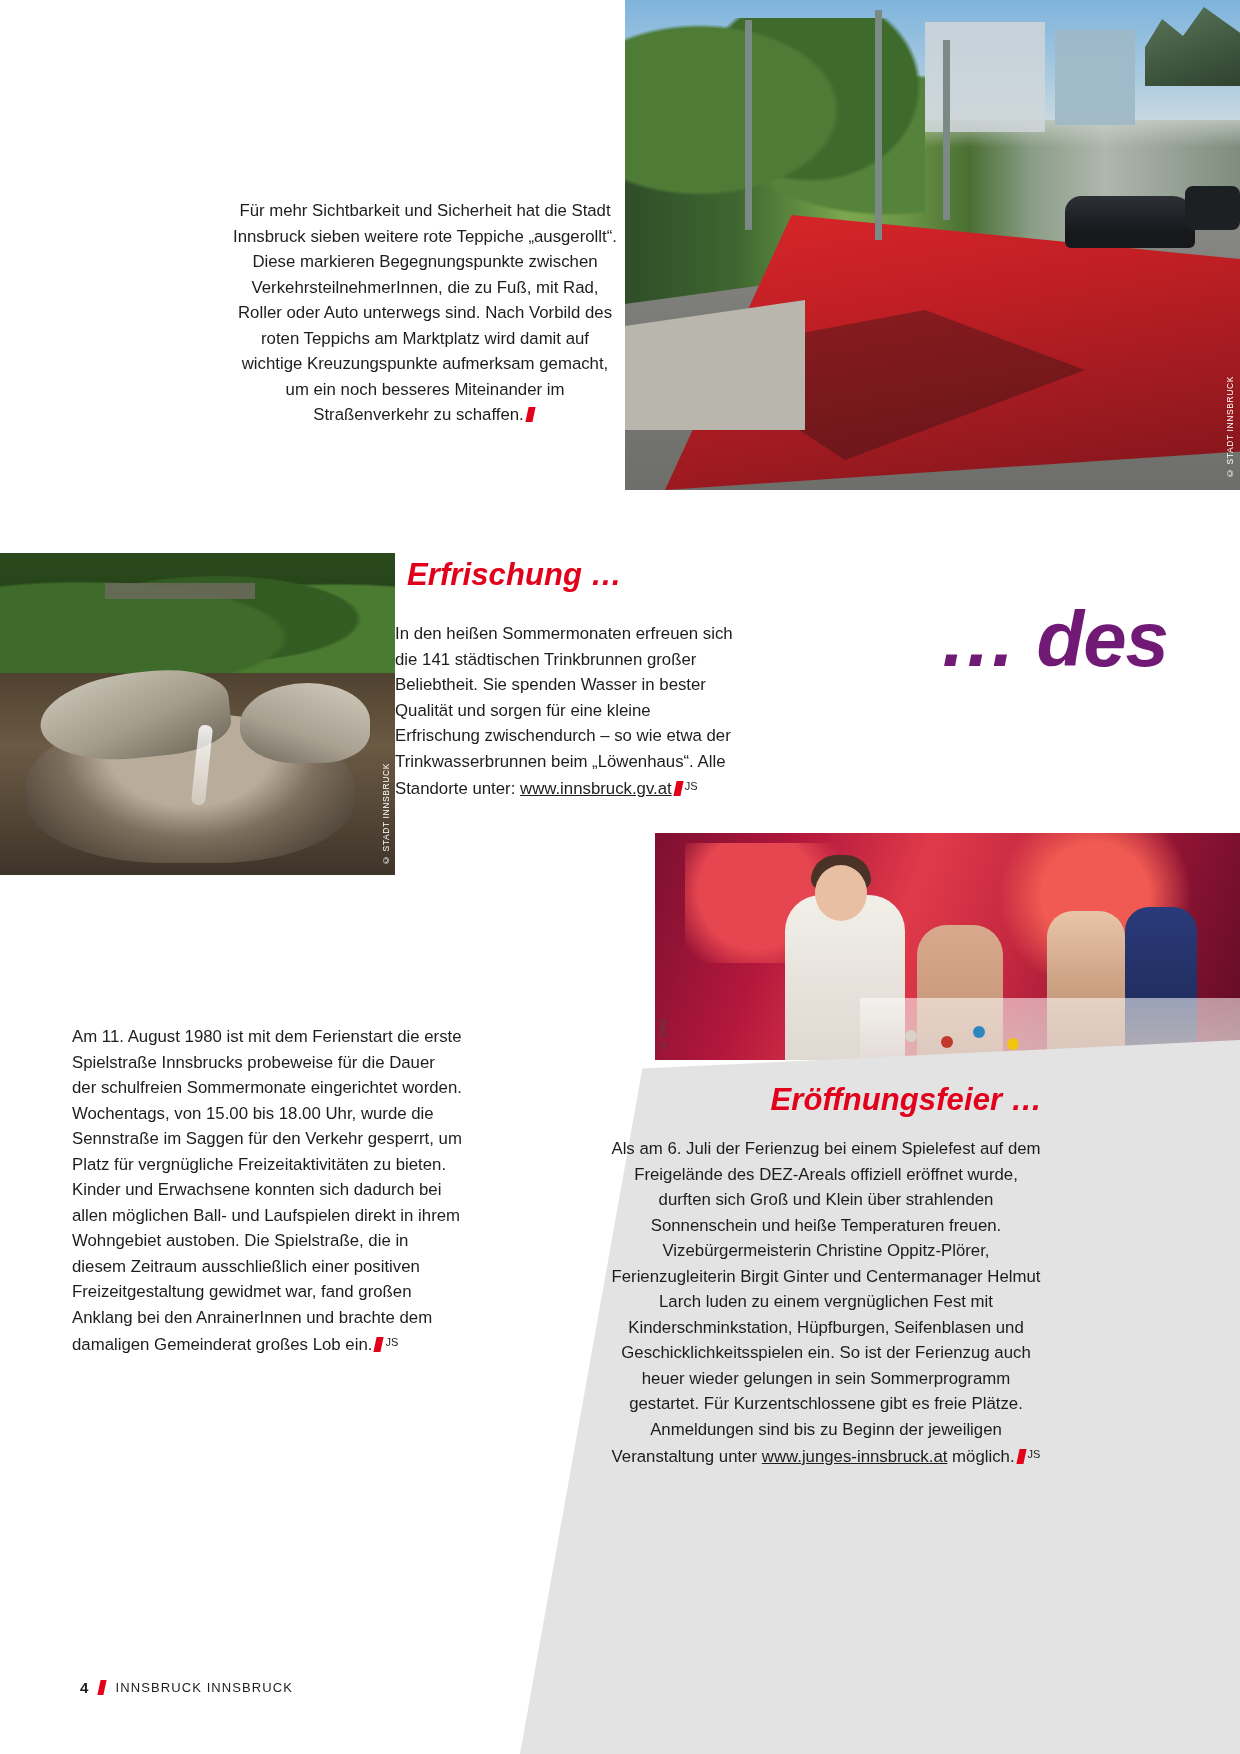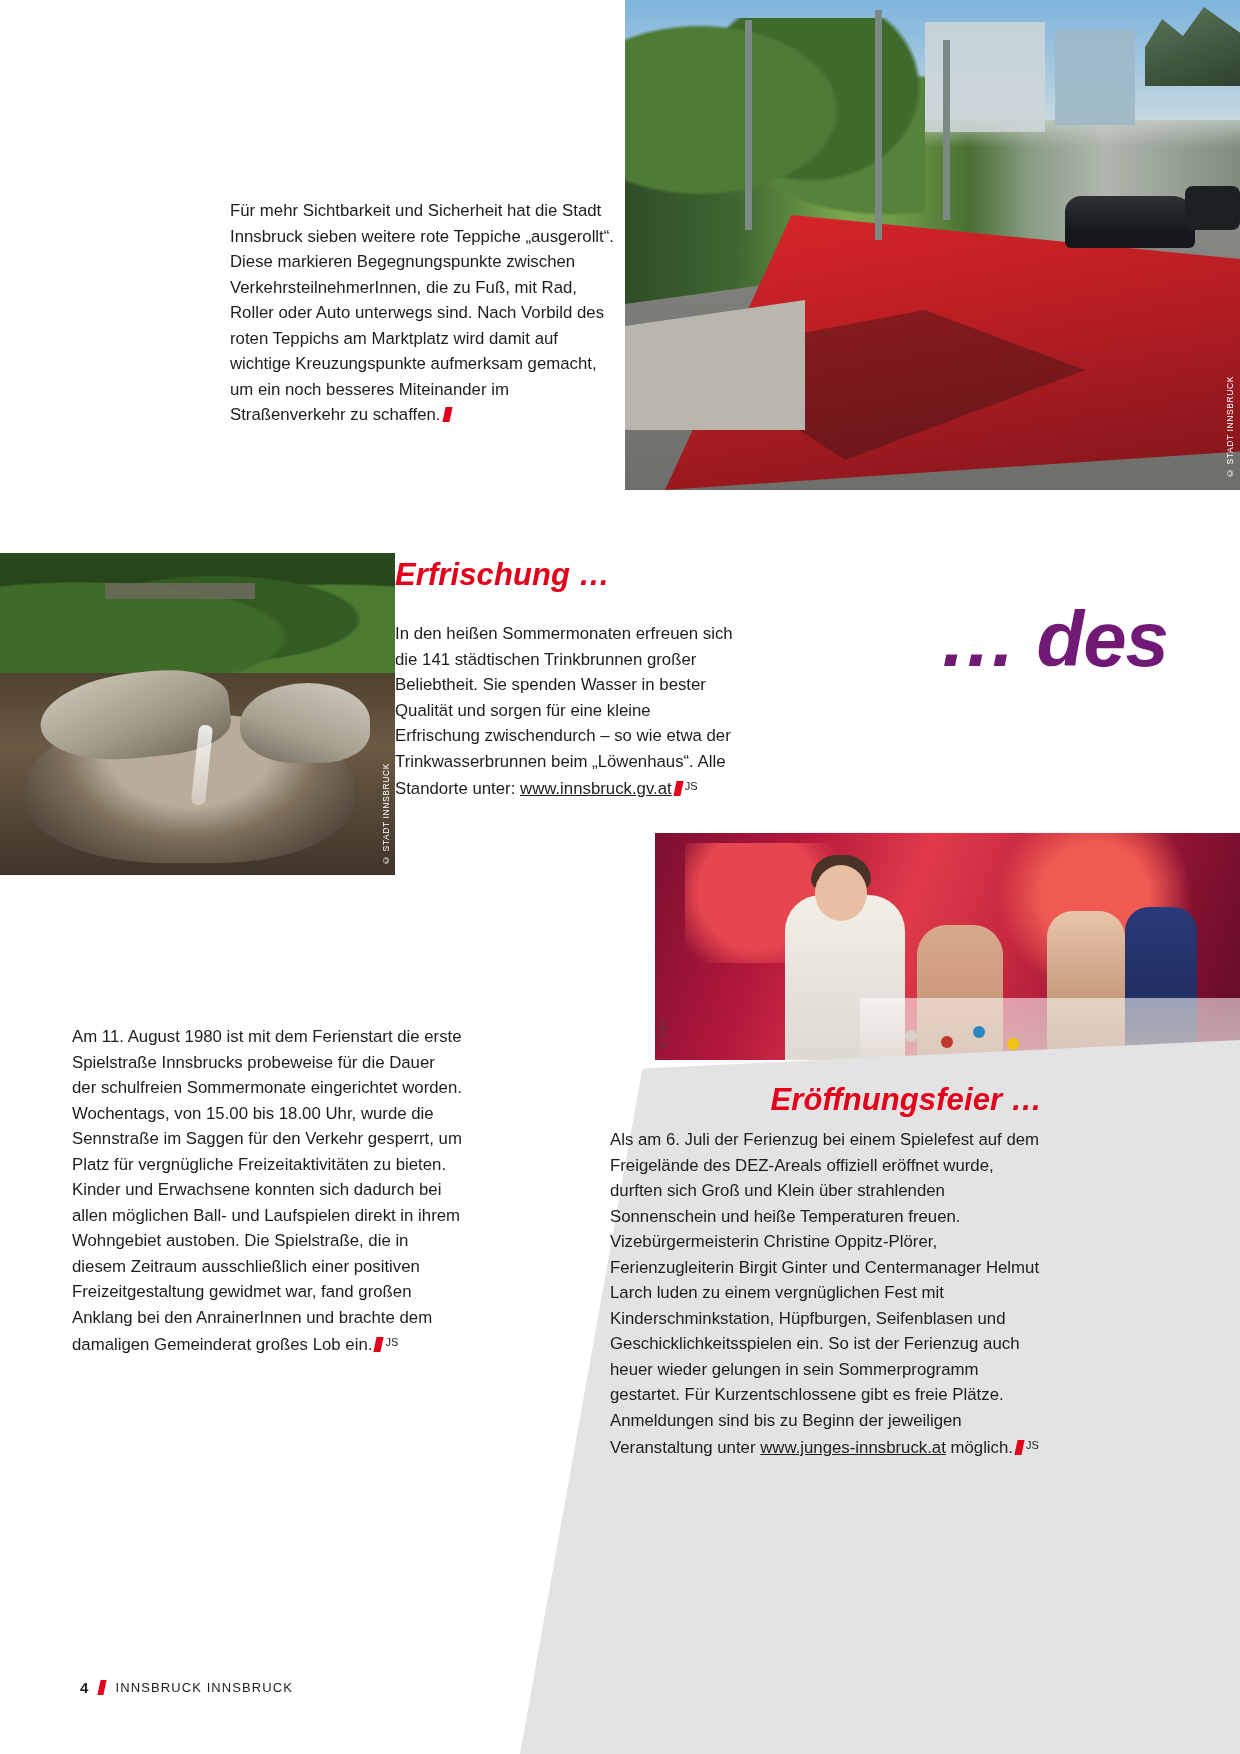--- a/index.html
+++ b/index.html
@@ -25,21 +25,21 @@
     font-style: italic;
     font-weight: bold;
     font-size: 31px;
     letter-spacing: .1px;
   }
   .body-text {
     font-size: 16.8px;
     line-height: 25.5px;
     color: #1d1d1b;
   }
-  .right-align { text-align: left; }
+  .right-align { text-align: center; }
   .left-align { text-align: left; margin-top: 28px; }
 
   
   .endmark {
     display: inline-block;
     width: 7px;
     height: 15px;
     background: #e2001a;
     transform: skewX(-12deg);
     vertical-align: -2px;
@@ -261,35 +261,35 @@
     left: 230px; top: 198px; width: 390px;
     text-align: right;
   }
   #farbe-block .headline-red { font-size: 33px; margin-bottom: 24px; }
 
   #erfrischung-block {
     position: absolute;
     left: 395px; top: 557px; width: 340px;
     text-align: left;
   }
-  #erfrischung-block .headline-red { margin-bottom: 16px; }
+  #erfrischung-block .headline-red { margin-bottom: 16px; padding-left: 12px; }
 
   #rueckblick-block {
     position: absolute;
     left: 72px; top: 996px; width: 390px;
     text-align: left;
   }
   #rueckblick-block .headline-red { margin-bottom: 16px; }
 
   #eroeffnung-block {
     position: absolute;
     left: 610px; top: 1082px; width: 432px;
     text-align: right;
   }
-  #eroeffnung-block .headline-red { margin-bottom: 9px; }
+  #eroeffnung-block .headline-red { margin-bottom: 18px; }
 
   a.inline-link {
     color: #1d1d1b;
     text-decoration: underline;
   }
 
   
   #footer {
     position: absolute;
     left: 80px; bottom: 58px;

